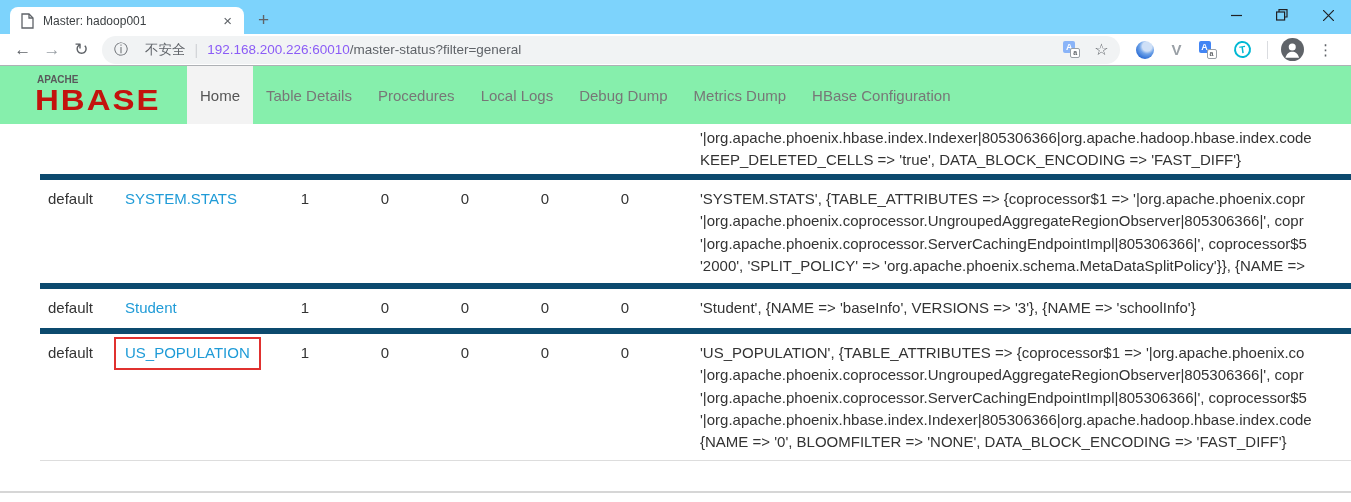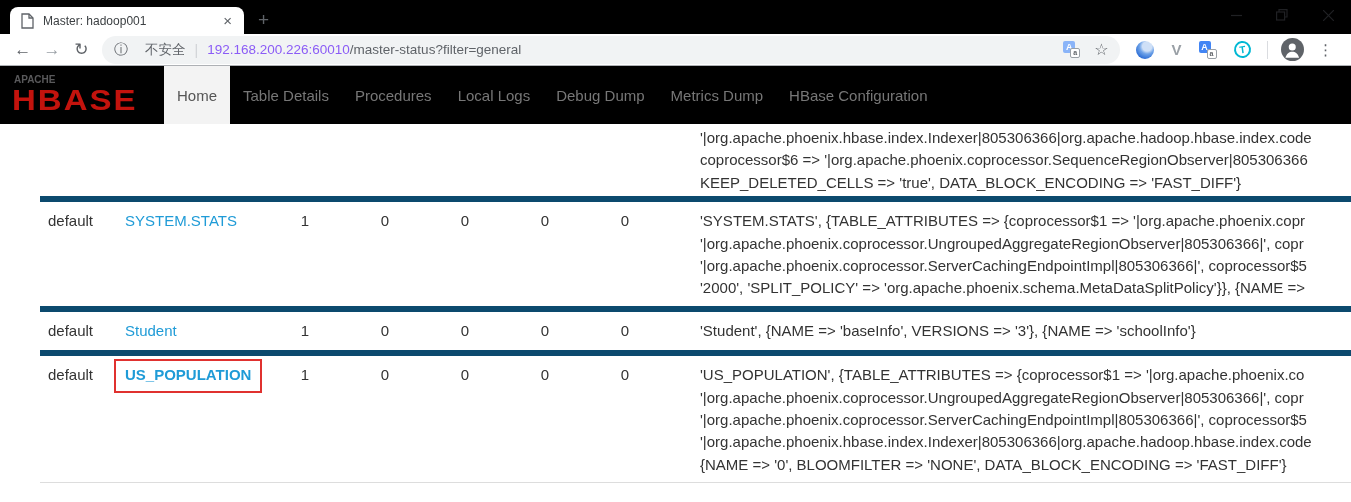--- a/index.html
+++ b/index.html
@@ -3,21 +3,21 @@
 <meta charset="utf-8">
 <style>
   * { box-sizing: border-box; }
   html,body { margin:0; padding:0; }
   body {
     width:1351px; height:502px; overflow:hidden;
     background:#fff; font-family:"Liberation Sans", sans-serif;
   }
 
   
-  .titlebar { height:34px; background:#000000; position:relative; display:flex; align-items:flex-end; }
+  .titlebar { height:34px; background:#7dd3fc; position:relative; display:flex; align-items:flex-end; }
   .tab {
     margin-left:10px; width:234px; height:27px; background:#fff;
     border-radius:8px 8px 0 0; display:flex; align-items:center; padding:0 10px;
   }
   .favicon { width:14px; height:16px; flex:0 0 auto; }
   .tab-title { font-size:12px; color:#3c4043; margin-left:9px; flex:1; white-space:nowrap; overflow:hidden; }
   .tab-close { color:#5f6368; font-size:15px; line-height:1; padding:0 2px; cursor:default; }
   .newtab-btn { font-size:19px; color:#5f6368; margin:0 0 5px 14px; line-height:1; }
   .win-controls { position:absolute; right:0; top:0; height:30px; display:flex; }
   .win-btn { width:46px; height:30px; display:flex; align-items:center; justify-content:center; color:#202124; }
@@ -48,42 +48,42 @@
   .ext-translate { width:18px; height:18px; position:relative; }
   .ext-translate .tp-a { background:#4285f4; }
   .ext-t { width:17px; height:17px; border:2px solid #00b8d4; border-radius:50%; color:#00b8d4;
            font-size:10px; font-weight:bold; display:flex; align-items:center; justify-content:center; transform:rotate(-8deg); }
   .chrome-sep { width:1px; height:18px; background:#dadce0; margin-left:16px; }
   .avatar { width:23px; height:23px; border-radius:50%; background:#5f6368; margin-left:14px;
             display:flex; align-items:center; justify-content:center; overflow:hidden; }
   .menu-dots { font-size:15px; color:#5f6368; margin:0 10px 0 14px; }
 
   
-  .hnav { height:58px; background:#000000; display:flex; }
+  .hnav { height:58px; background:#86efac; display:flex;padding-left:23px; }
   .logo { margin-left:12px; padding-top:8px; width:152px; flex:0 0 auto; }
   .logo-top { display:flex; justify-content:space-between; width:138px; padding:0 2px;
               font-size:10px; font-weight:bold; color:#59595b; }
   .logo-main { font-size:33px; font-weight:900; color:#c3130d; letter-spacing:2px; line-height:1.0;
                transform:scaleY(0.92); transform-origin:top left; margin-top:-1px; }
   .hnav-items { display:flex; align-items:stretch; }
   .hnav-item { padding:0 13px; display:flex; align-items:center; font-size:15px; color:#777; cursor:pointer; }
   .hnav-item.active { background:#f3f3f3; color:#555; }
 
   
   .tbl { margin-left:40px; width:1311px; font-size:15px; color:#333; }
   .trow { display:grid; grid-template-columns:77px 148px 80px 80px 80px 80px 80px 1fr; }
   .trow.bt { border-top:6px solid #0c4a6e; }
   .trow.bb { border-bottom:1px solid #ddd; }
   .td { padding:8px; line-height:22.4px; }
   .td.num { text-align:center; padding-left:0; padding-right:0; }
   .td.desc { padding:8px 0 6px 35px; overflow:hidden; }
   .trow.partial .td.desc { padding-top:3px; padding-bottom:2px; }
   .desc-line { white-space:nowrap; line-height:22.4px; }
   a.tbl-link { color:#1f9bd7; text-decoration:none; }
-  .redbox { display:inline-block; border:2px solid #e0312f; padding:3px 9px 4px 9px; margin:-5px 0 0 -11px;font-weight:bold; }
+  .redbox { display:inline-block; border:2px solid #e0312f; padding:3px 9px 4px 9px; margin:-5px 0 0 -11px; }
   .footer-line { margin-top:30px; border-top:2px solid #d6d6d6; height:0; }
 </style>
 </head>
 <body>
 
 <div class="titlebar">
   <div class="tab">
     <span class="favicon">
       <svg width="14" height="16" viewBox="0 0 14 16">
           <path d="M2 1h7l4 4v10H2z" fill="#fff" stroke="#5f6368" stroke-width="1.3"></path>
@@ -171,21 +171,20 @@
   <div class="trow partial">
     <div class="td"></div>
     <div class="td"></div>
     <div class="td num"></div>
     <div class="td num"></div>
     <div class="td num"></div>
     <div class="td num"></div>
     <div class="td num"></div>
     <div class="td desc">
       <div class="desc-line">'|org.apache.phoenix.hbase.index.Indexer|805306366|org.apache.hadoop.hbase.index.code</div>
-      <div class="desc-line">coprocessor$6 =&gt; '|org.apache.phoenix.coprocessor.SequenceRegionObserver|805306366</div>
       <div class="desc-line">KEEP_DELETED_CELLS =&gt; 'true', DATA_BLOCK_ENCODING =&gt; 'FAST_DIFF'}</div>
     </div>
   </div>
 
   <div class="trow bt">
     <div class="td">default</div>
     <div class="td">
       <a class="tbl-link" href="#">SYSTEM.STATS</a>
     </div>
     <div class="td num">1</div>

